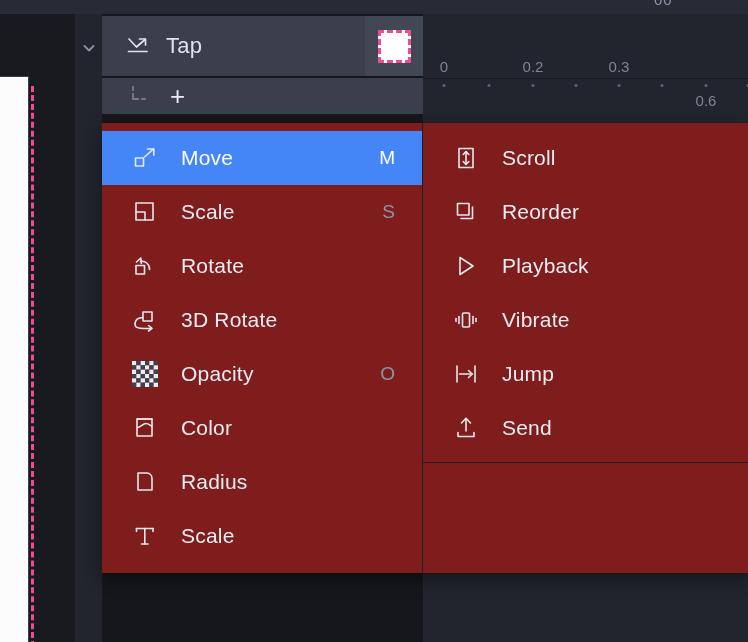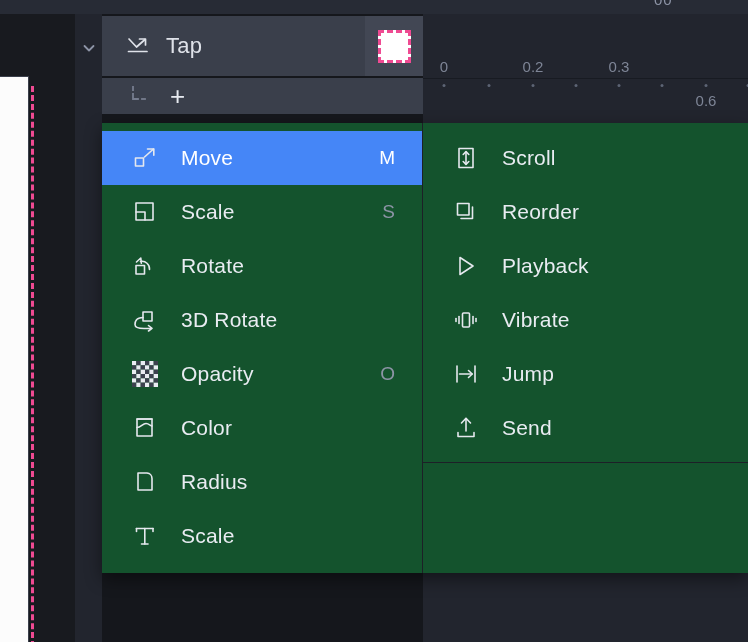--- a/index.html
+++ b/index.html
@@ -170,21 +170,21 @@
     font-size: 26px;
     line-height: 20px;
     font-weight: 300;
   }
 
   
   .menu {
     position: absolute;
     left: 102px; top: 123px;
     width: 646px; height: 450px;
-    background: #14532d;
+    background: #7f1d1d;
     box-shadow: 0 6px 16px rgba(0,0,0,.45);
     display: flex;
   }
   .menu-col {
     position: relative;
     box-sizing: border-box;
   }
   .menu-col-left {
     width: 321px;
     padding-top: 8px;

